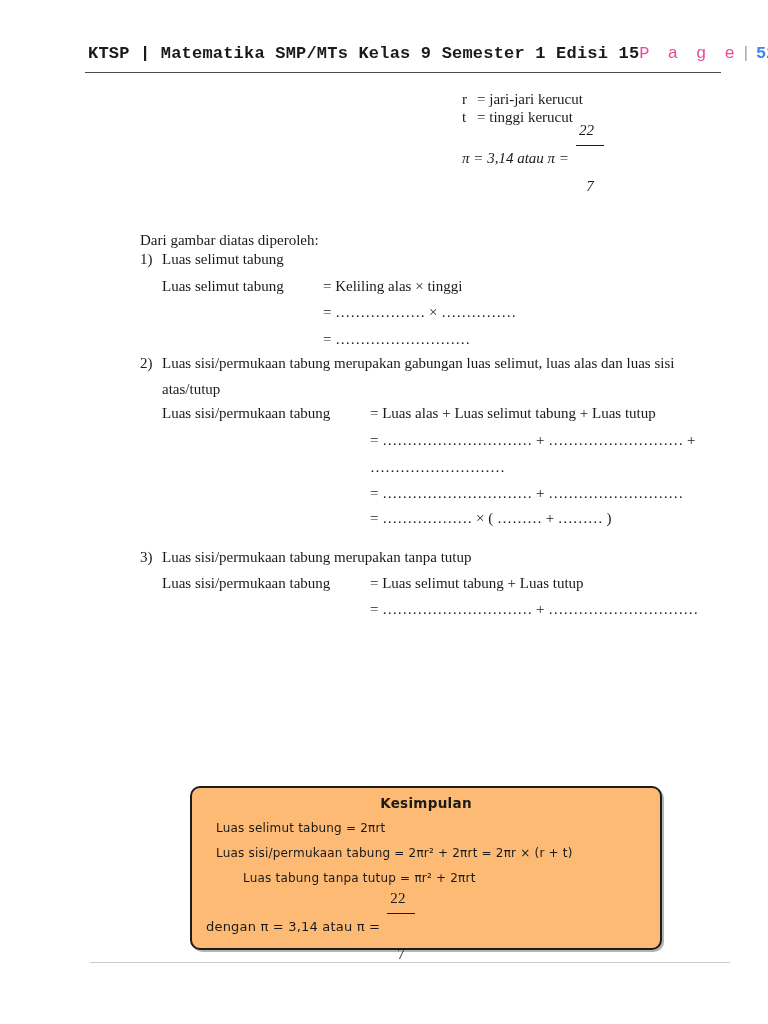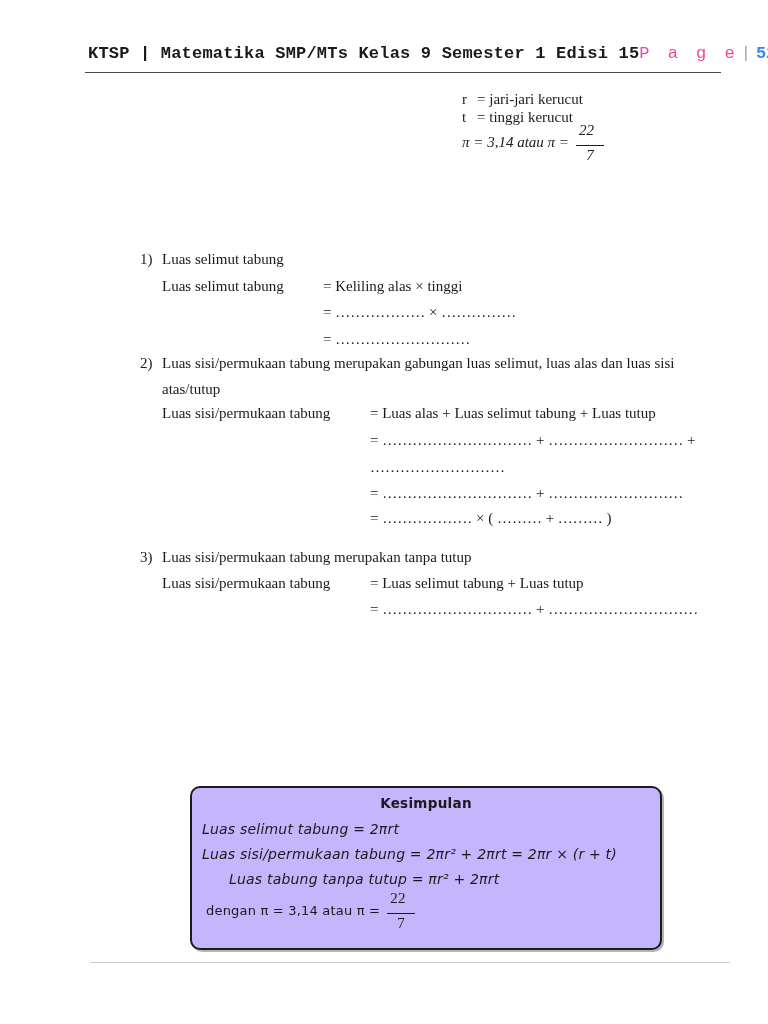--- a/index.html
+++ b/index.html
@@ -21,40 +21,40 @@
   .header-title{font-size:17px;font-weight:bold;letter-spacing:.2px;color:#1a1a1a;white-space:nowrap;}
   .page-indicator{white-space:nowrap;font-size:17px;}
   .page-word{color:#ec4899;letter-spacing:4px;font-weight:400;text-align:right;}
   .page-sep{color:#a3a3a3;padding:0 5px 0 2px;}
   .page-number{color:#3b82f6;font-weight:bold;}
   .header-rule{position:absolute;left:85px;top:72px;width:636px;height:1px;background:#4a4a4a;}
   
   .def-line{position:absolute;display:flex;white-space:pre;font-size:15px;line-height:18px;}
   .def-var{width:15px;flex:0 0 15px;}
   .pi-line{position:absolute;left:462px;top:122px;display:flex;align-items:center;white-space:pre;font-size:15px;font-style:italic;}
-  .frac{display:inline-flex;flex-direction:column;align-items:center;line-height:1.1;margin-left:7px;font-size:15px;}
+  .frac{display:inline-flex;flex-direction:column;align-items:center;line-height:1.1;margin-left:7px;font-size:15px;gap:31px;}
   .frac .num{border-bottom:1.4px solid #1a1a1a;padding:0 3px 1px 3px;}
   .frac .den{padding-top:1px;}
   
   .line{position:absolute;display:flex;white-space:pre;font-size:15px;line-height:20px;}
   .num{width:22px;flex:0 0 22px;}
   .w161{width:161px;flex:0 0 161px;}
   .w208{width:208px;flex:0 0 208px;}
   
   .kbox{
     position:absolute;left:190px;top:786px;width:468px;height:160px;
-    border:2px solid #1c1c1c;border-radius:10px;background:#c4b5fd;
+    border:2px solid #1c1c1c;border-radius:10px;background:#fdba74;
     box-shadow:2px 2px 0 rgba(120,120,120,.55);
     font-family:"DejaVu Sans", sans-serif;
   }
   .kbox-title{
     position:absolute;left:0;top:7px;width:100%;
     text-align:center;font-weight:bold;font-size:13.5px;letter-spacing:.3px;
   }
-  .kline{position:absolute;left:10px;white-space:pre;font-size:14px;letter-spacing:.2px;font-style:italic;}
+  .kline{position:absolute;left:24px;white-space:pre;font-size:12px;letter-spacing:.2px;}
   .kline1{top:33px;}
   .kline2{top:58px;}
   .kline3{top:83px;margin-left:27px;}
   .kpi{position:absolute;left:14px;top:102px;display:flex;align-items:center;white-space:pre;font-size:13px;letter-spacing:.2px;}
   .kpi .frac{font-family:"Liberation Serif", serif;font-size:15px;}
   
   .footer-rule{position:absolute;left:90px;top:962px;width:640px;height:1px;background:#cccccc;}
 </style>
 </head>
 <body>
@@ -76,20 +76,23 @@
     <span>= tinggi kerucut</span>
   </div>
   <div class="pi-line">
     <span>π = 3,14 atau π =</span>
     <span class="frac">
       <span class="num">22</span>
       <span class="den">7</span>
     </span>
   </div>
 
+  <div class="line" style="left:140px;top:230px;">
+    <span>Dari gambar diatas diperoleh:</span>
+  </div>
 
   <div class="line" style="left:140px;top:249px;">
     <span class="num">1)</span>
     <span class="w161">Luas selimut tabung</span>
   </div>
   <div class="line" style="left:162px;top:276px;">
     <span class="w161">Luas selimut tabung</span>
     <span>= Keliling alas × tinggi</span>
   </div>
   <div class="line" style="left:323px;top:302px;">

